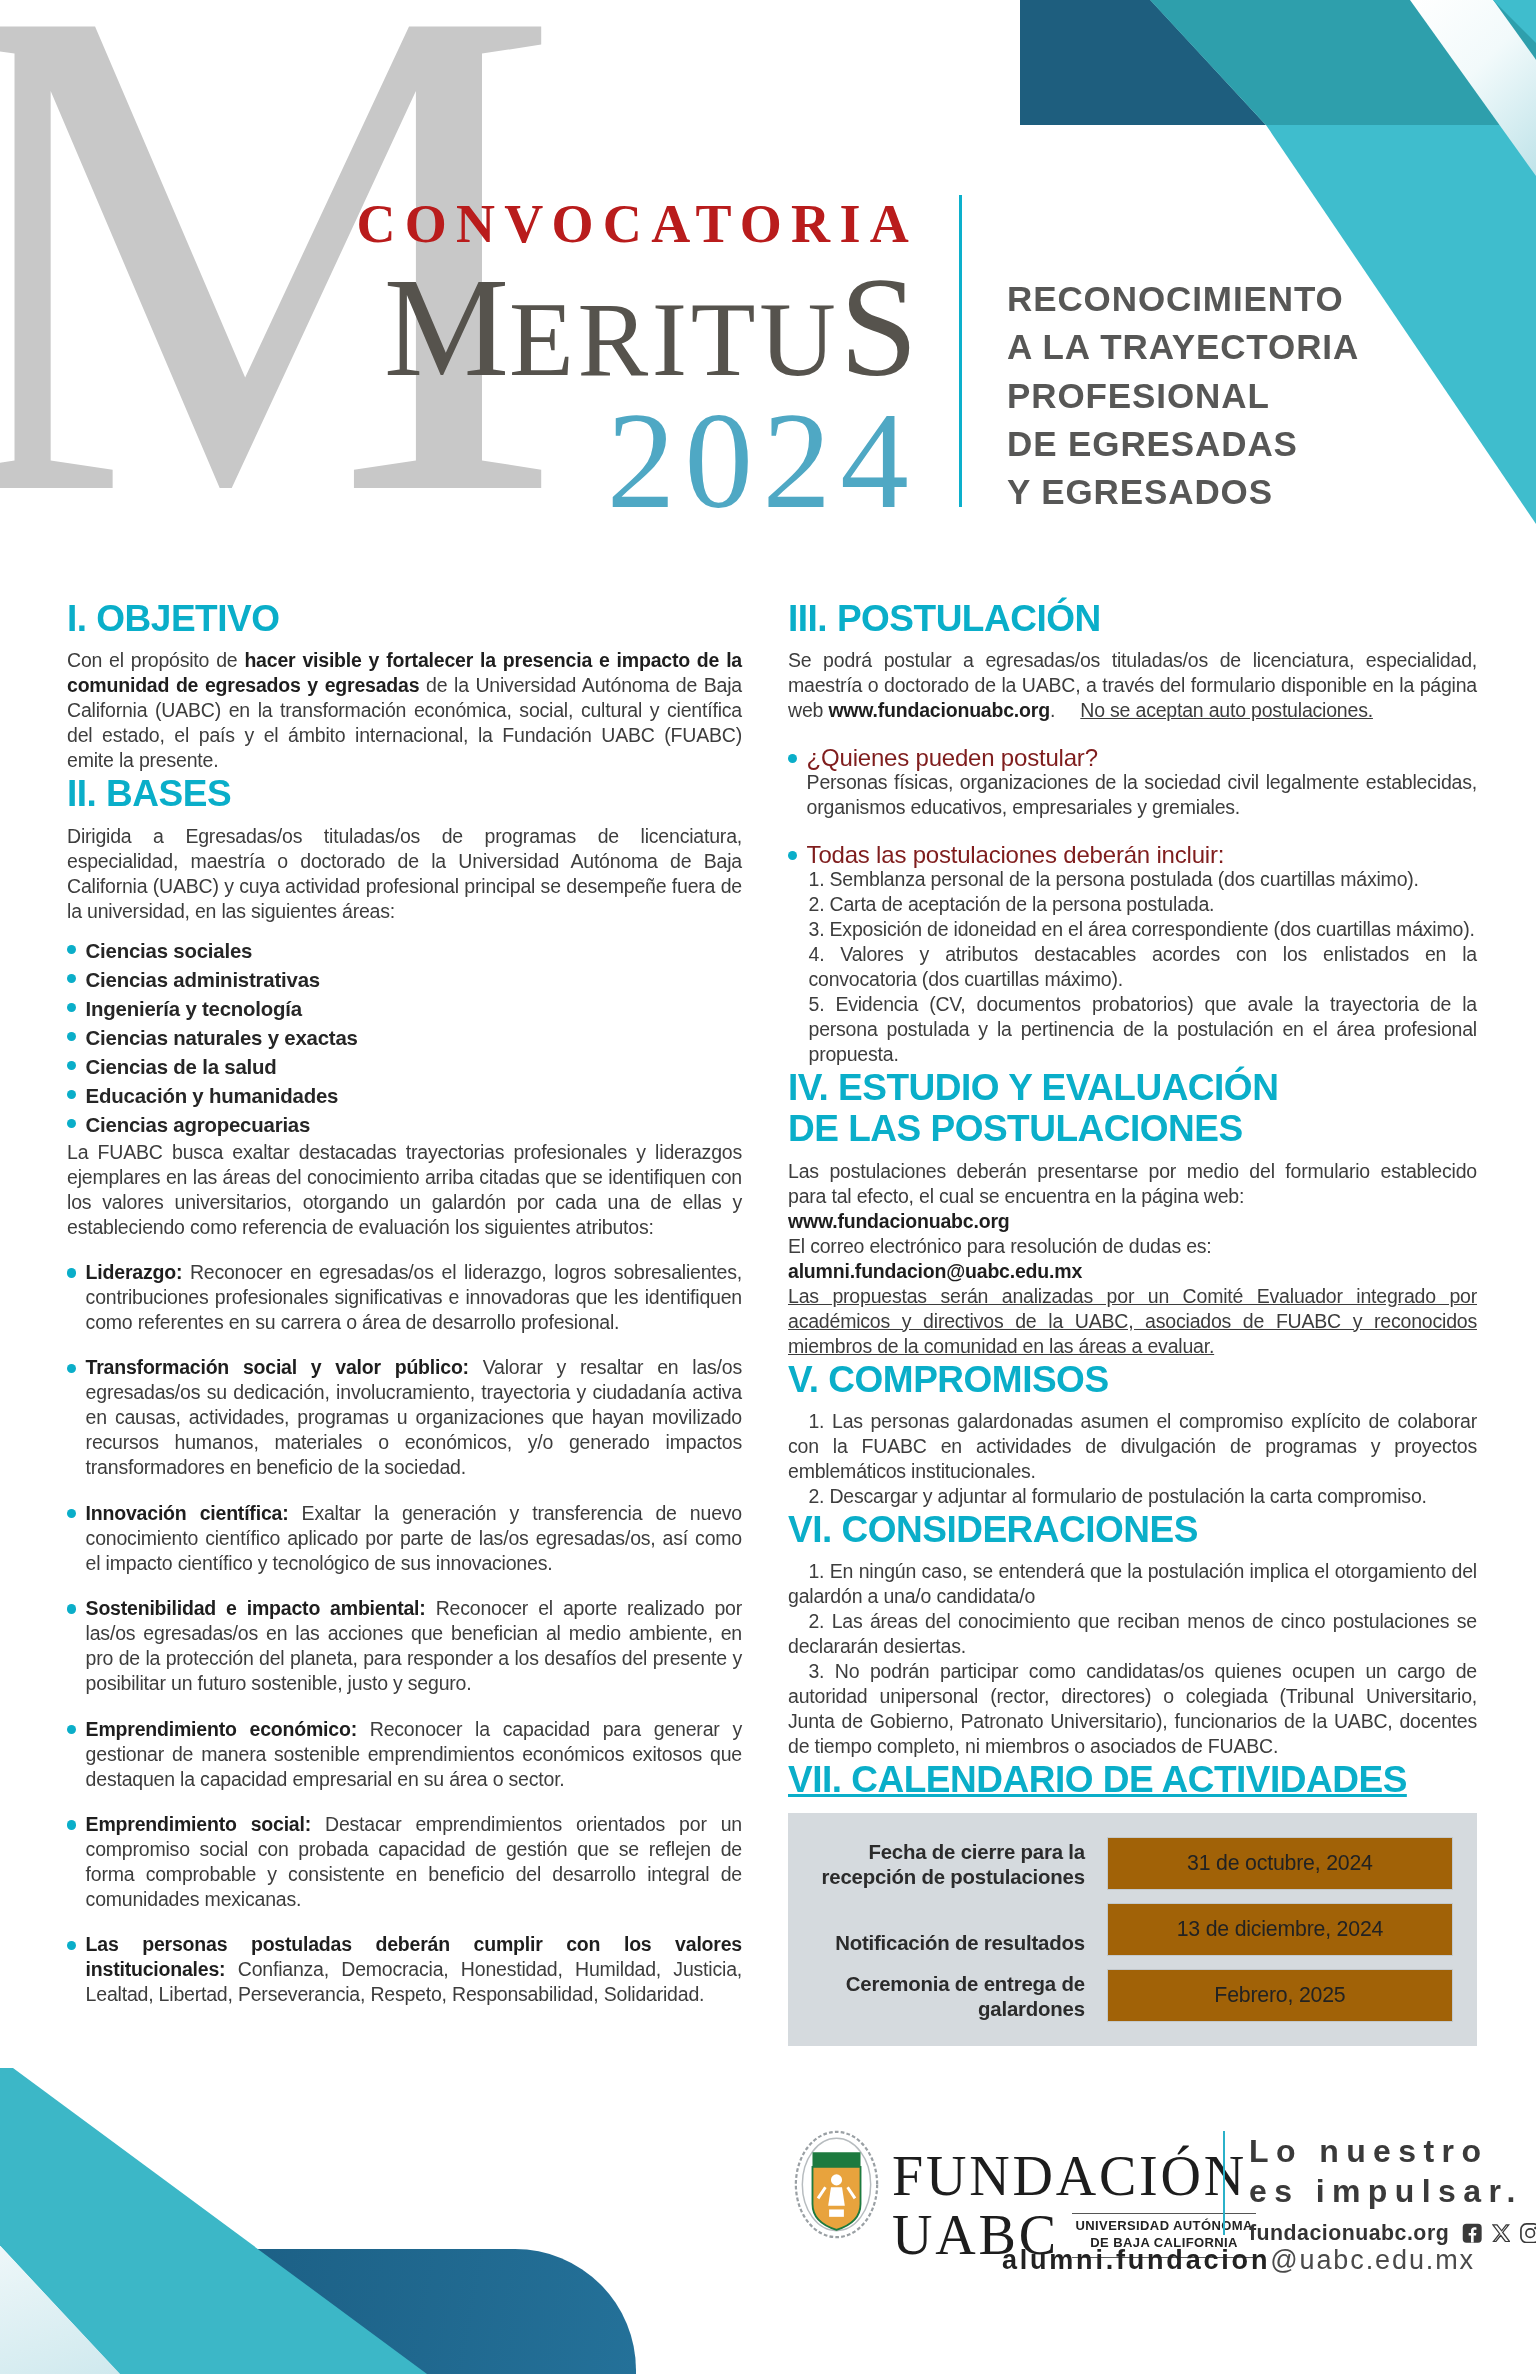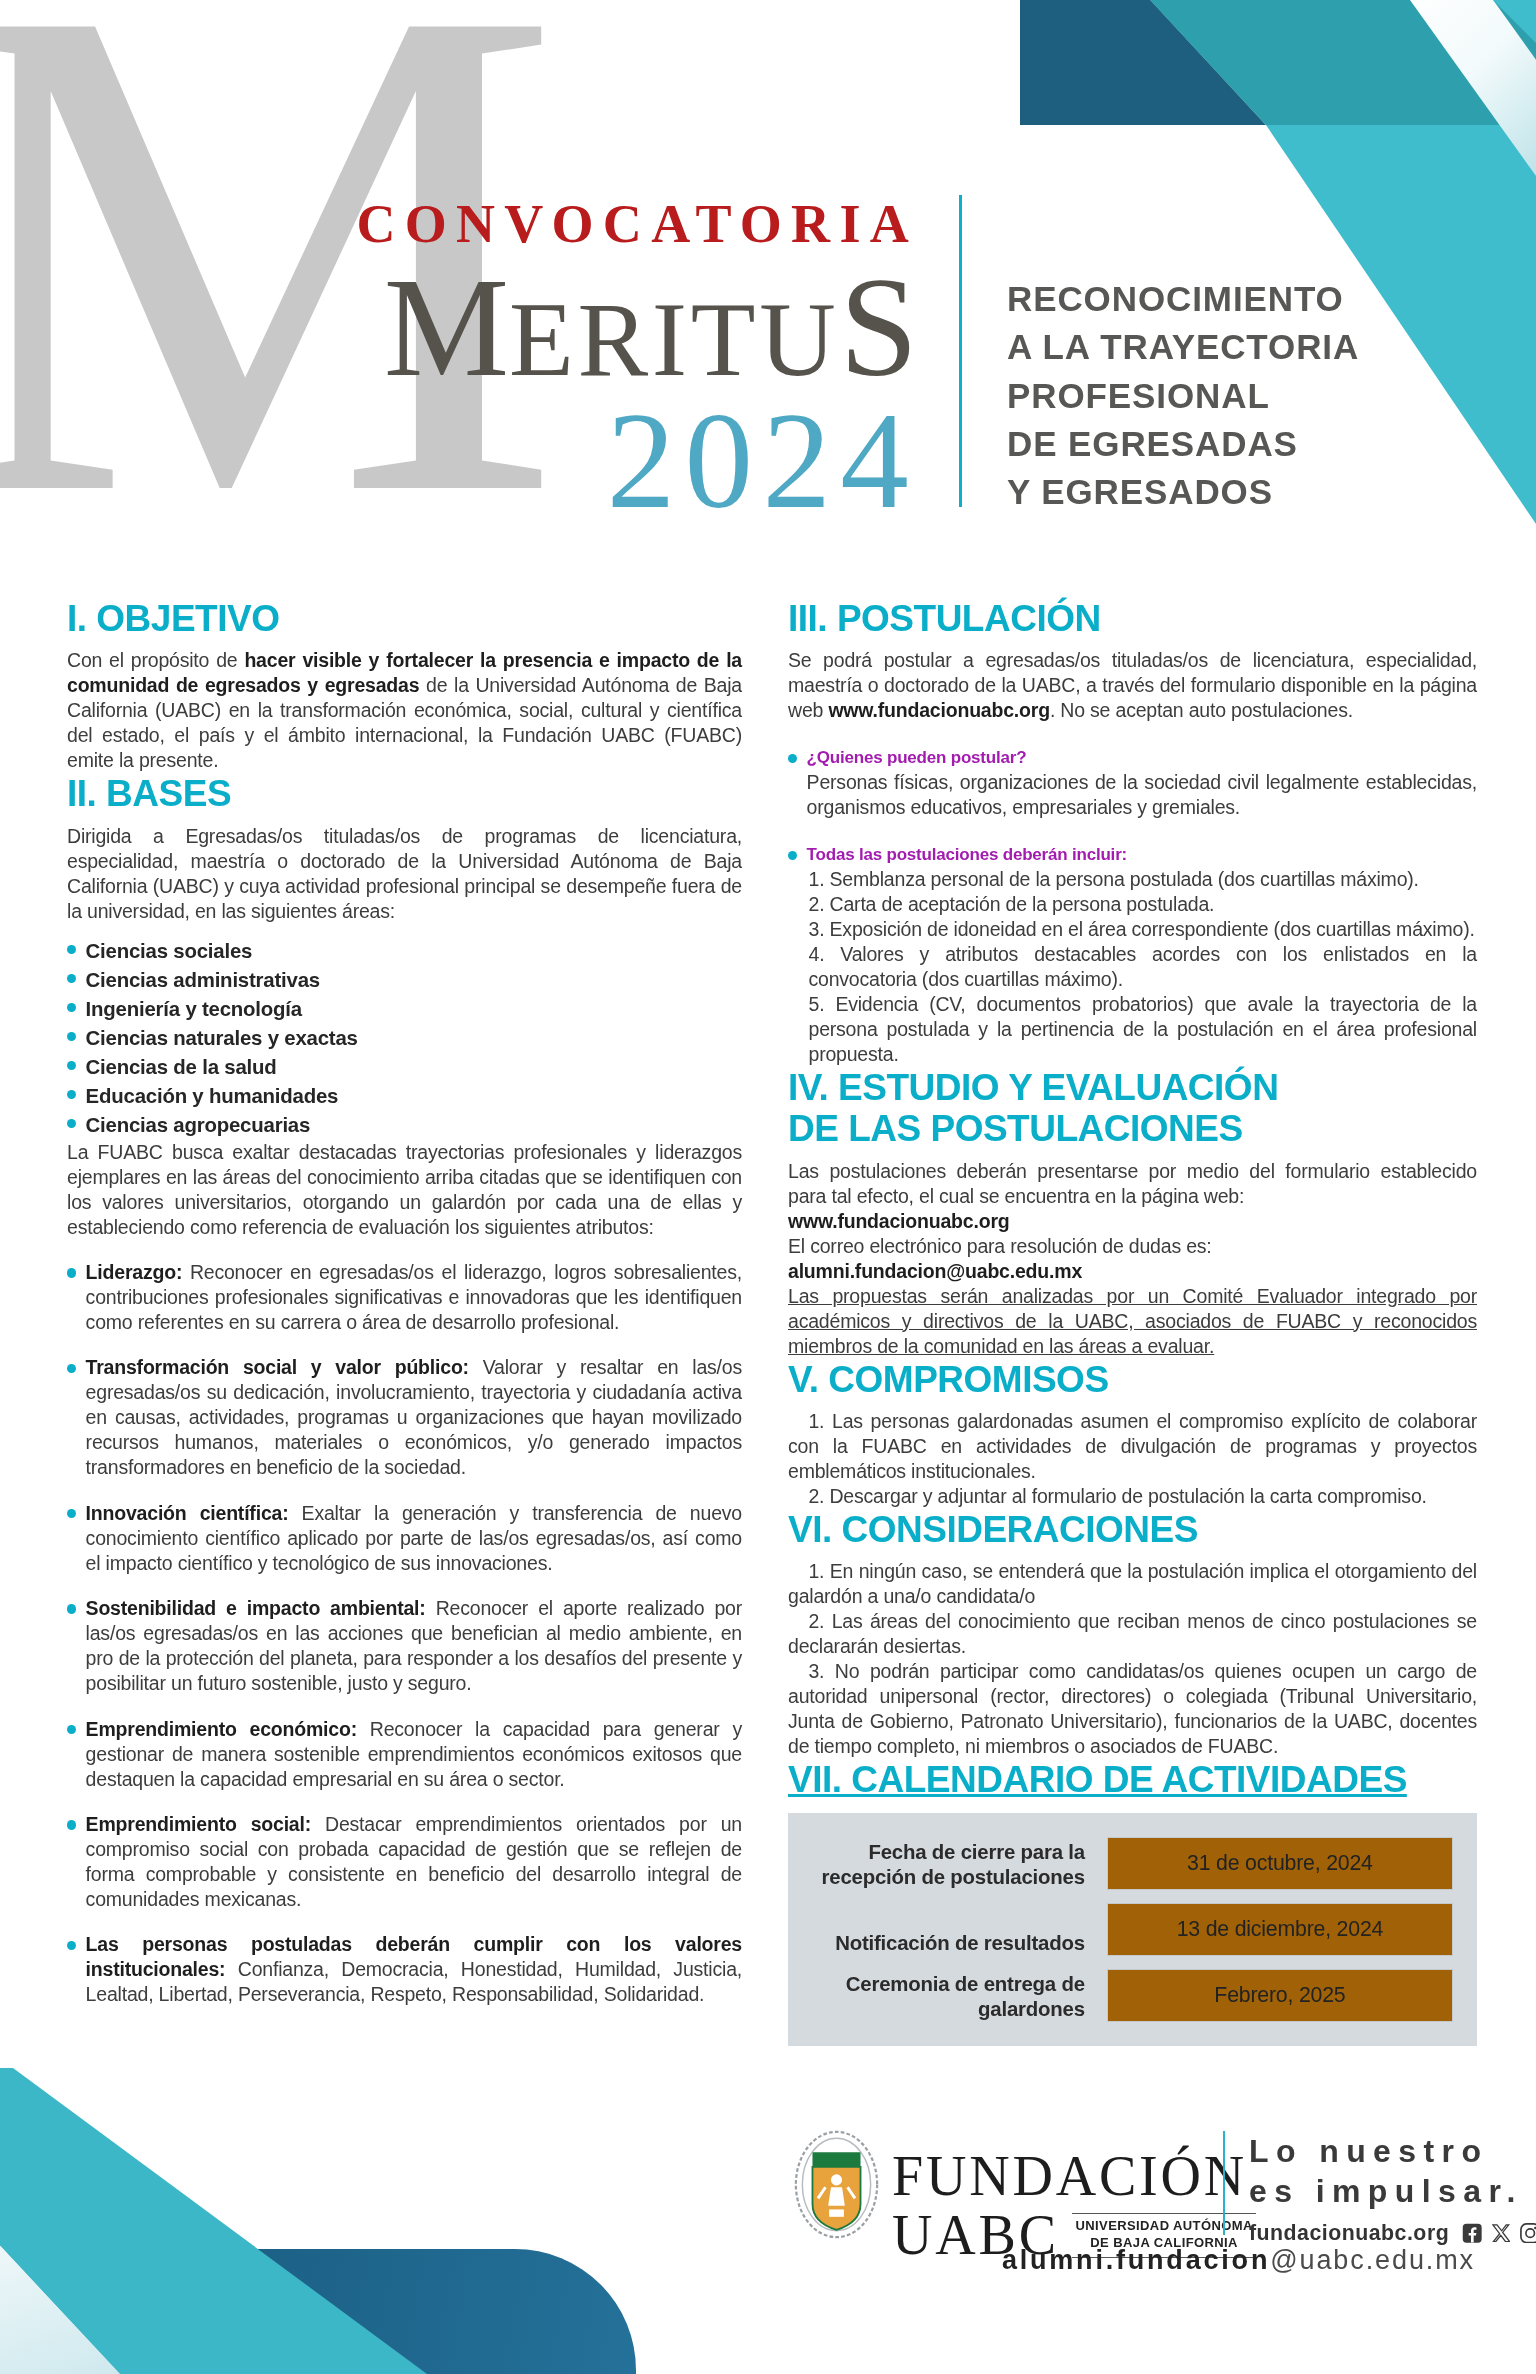--- a/index.html
+++ b/index.html
@@ -44,32 +44,32 @@
     font-size:35px;font-weight:700;color:#575756;line-height:1.38;letter-spacing:0.9px;}
   
   .col{position:absolute;top:598px;z-index:1;font-size:19.5px;line-height:25px;letter-spacing:-0.2px;}
   .col-left{left:67px;width:675px;}
   .col-right{left:788px;width:689px;}
   h2.sec{margin:0 0 9.3px 0;font-size:37px;line-height:41px;font-weight:700;color:#0AAEC9;letter-spacing:-0.5px;}
   .mt{margin-top:24px;}
   .mt-sm{margin-top:15px;text-decoration:underline;}
   p.body{margin:0;text-align:justify;}
   b.ink{color:#1e1e1e;}
-  .uline{}
+  .uline{text-decoration:underline;margin-left:20px;}
   
   .dot{display:inline-block;width:9.3px;height:9.3px;border-radius:50%;background:#0AAEC9;
     flex:0 0 9.3px;margin:8.3px 9.3px 0 0;}
   ul.plain{list-style:none;margin:13px 0 0 0;padding:0;}
   li.area{display:flex;font-weight:700;color:#262626;font-size:20.4px;line-height:29px;}
   li.attr{display:flex;margin-top:20.4px;}
   li.attr .txt{text-align:justify;}
   li.attr b{color:#1e1e1e;}
   .blt{display:flex;margin-top:22px;}
   .blt .txt{width:100%;}
-  .blt-title{font-weight:700;color:#a21caf;font-size:17px;}
+  .blt-title{font-weight:400;color:#7f1d1d;font-size:24px;}
   .num-item{margin:0;padding-left:1.9px;text-align:justify;}
   .indent{text-indent:20.4px;margin:0;text-align:justify;}
   
   .cal{margin-top:13px;background:#D5DADE;padding:24px 24px;}
   .cal-row{display:flex;align-items:flex-end;margin-bottom:13px;}
   .cal-row:last-child{margin-bottom:0;}
   .cal-label{width:46%;text-align:right;font-weight:700;color:#2b2b2b;font-size:20.4px;line-height:25px;padding-right:22px;box-sizing:border-box;}
   .cal-value{width:54%;background:#a16207;border:0.9px solid #c3c9cd;text-align:center;
     font-size:21.3px;color:#222;padding:13px 5.6px;box-sizing:border-box;}
   

